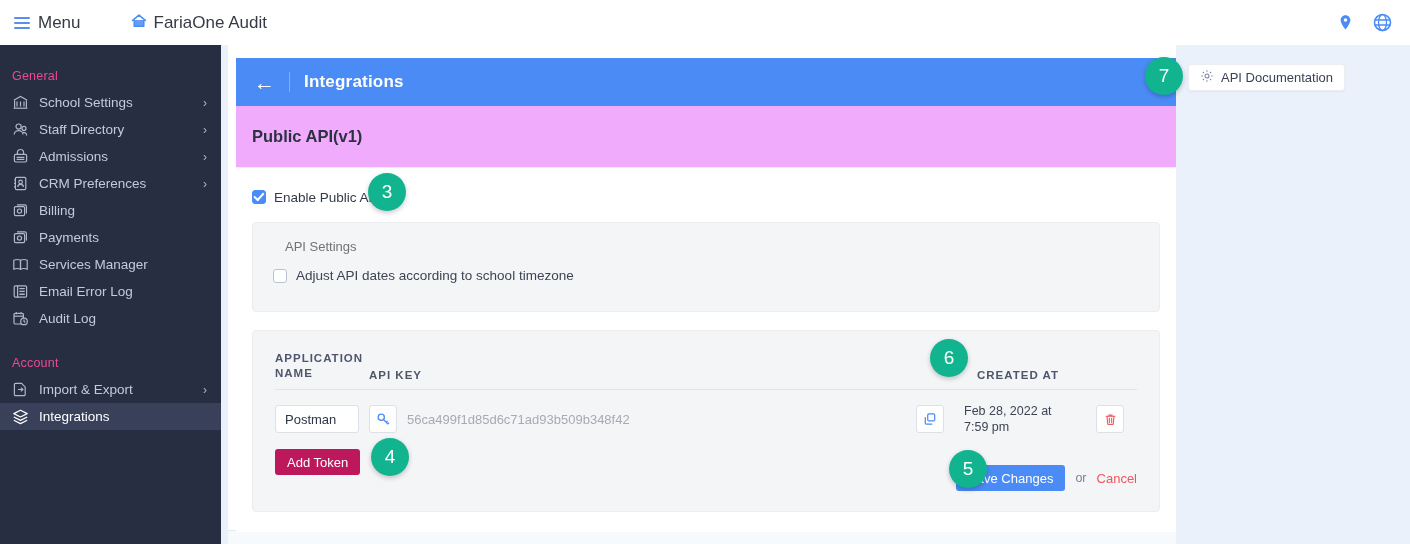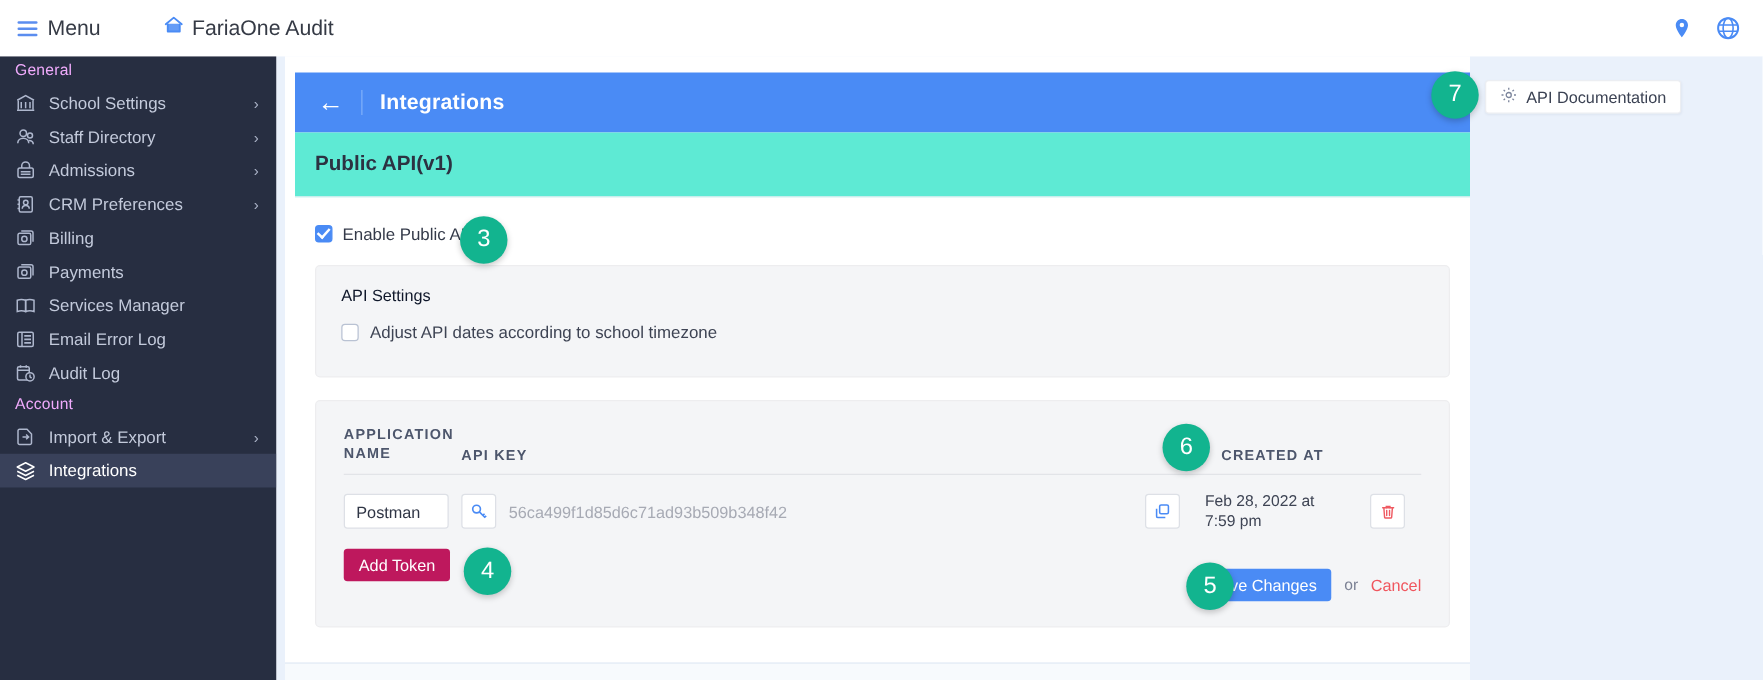--- a/index.html
+++ b/index.html
@@ -37,22 +37,22 @@
   .topbar-right .ticon { cursor: pointer; display: flex; align-items: center; }
 
   
   .sidebar {
     position: absolute; top: 45px; left: 0;
     width: 221px; height: 499px;
     background: #272e41;
     overflow: hidden;
   }
   .sb-section {
-    color: #f0abfc; font-size: 12.5px;
-    padding: 4px 0 6px 12px;
+    color: #ec4899; font-size: 12.5px;
+    padding: 24px 0 6px 12px;
     letter-spacing: .2px;
   }
   .sb-item {
     display: flex; align-items: center;
     height: 27px; padding-left: 11px;
     color: #c3cadb; font-size: 13.5px;
     cursor: pointer; position: relative;
   }
   .sb-item .sb-ico {
     width: 19px; height: 19px; flex: 0 0 19px;
@@ -93,21 +93,21 @@
   .card-header {
     height: 48px; background: #4a8bf5;
     display: flex; align-items: center; padding-left: 18px;
     color: #ffffff;
   }
   .back-arrow { font-size: 21px; line-height: 1; cursor: pointer; color: #ffffff; }
   .hdr-sep { width: 1px; height: 20px; background: #7fb0fa; margin: 0 14px; }
   .hdr-title { font-size: 17px; font-weight: bold; letter-spacing: .2px; }
 
   .subheader {
-    height: 52px; background: #5eead4;
+    height: 62px; background: #f0abfc;
     border-bottom: 1px solid #eceff5;
     display: flex; align-items: center; padding-left: 16px;
   }
   .subheader-title { font-size: 16.5px; font-weight: bold; color: #2c3242; }
 
   .card-body { padding: 16px 16px 20px 16px; background: #ffffff; }
 
   
   .enable-row { display: flex; align-items: center; gap: 8px; height: 26px; }
   .cb {
@@ -123,21 +123,21 @@
     transform: rotate(42deg) translate(-1px,-1px);
   }
   .enable-label { font-size: 13.5px; color: #343a49; }
 
   
   .settings-panel {
     margin-top: 12px; background: #f4f5f7;
     border: 1px solid #ededef; border-radius: 4px;
     padding: 16px 20px 20px 20px; height: 90px;
   }
-  .settings-title { font-size: 13px; color: #0f172a; margin-bottom: 14px; }
+  .settings-title { font-size: 13px; color: #737373; margin-bottom: 14px; margin-left: 12px; }
   .settings-chk-row { display: flex; align-items: center; gap: 9px; }
   .settings-chk-row .lbl { font-size: 13.5px; color: #3e4454; }
 
   
   .tokens-panel {
     margin-top: 18px; background: #f4f5f7;
     border: 1px solid #ededef; border-radius: 4px;
     padding: 20px 22px 18px 22px; height: 182px; position: relative;
   }
   .tok-head {

